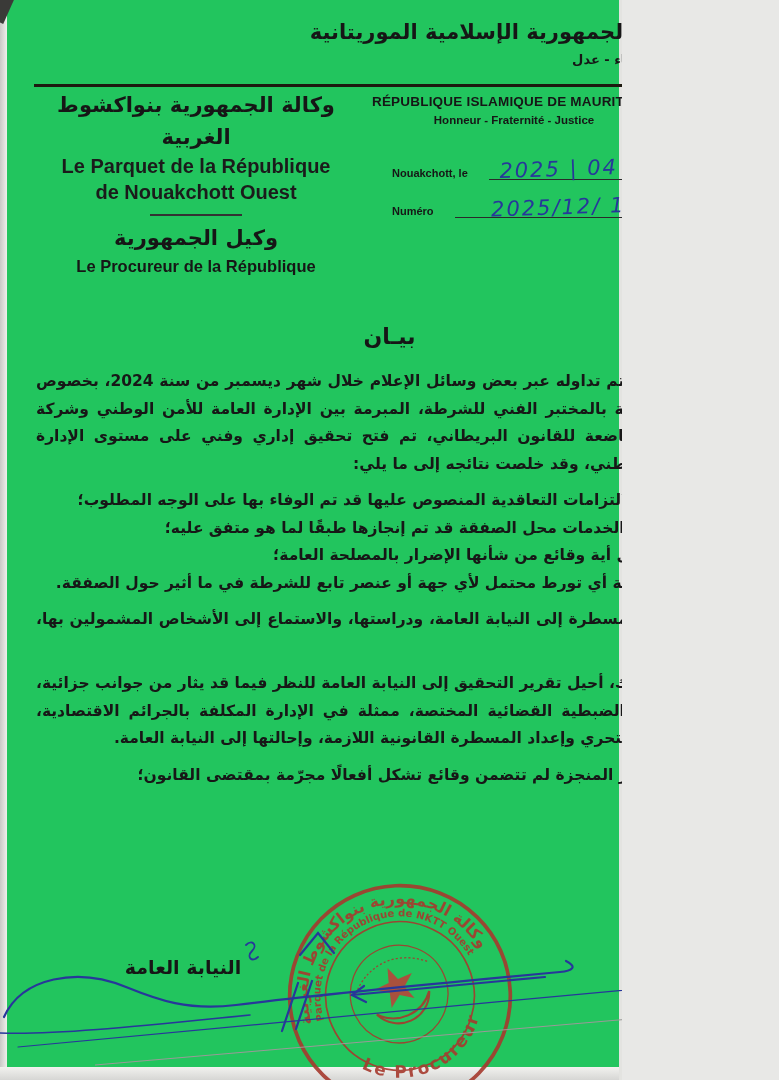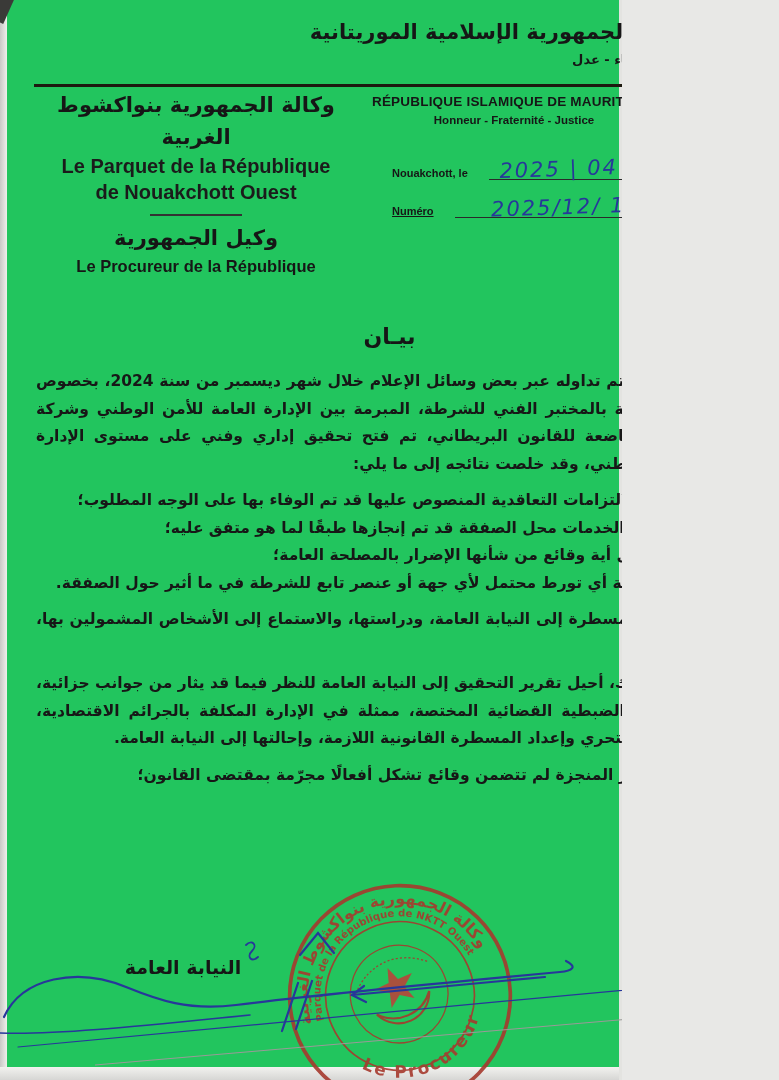--- a/index.html
+++ b/index.html
@@ -113,21 +113,21 @@
   </div>
 
   <div class="ref-row" style="top:163px;">
     <span class="lab-fr">Nouakchott, le</span>
     <span class="val">
       <span class="handwrite">2025 | 04</span>
     </span>
     <span class="lab-ar">نواكشوط في</span>
   </div>
 
-  <div class="ref-row" style="top:201px;text-decoration:underline;">
+  <div class="ref-row" style="top:201px;">
     <span class="lab-fr">Numéro</span>
     <span class="val">
       <span class="handwrite">2025/12/ 12</span>
     </span>
     <span class="lab-ar">الرقم</span>
   </div>
 
   <div class="doc-title">بيـان</div>
 
   <div class="body-text">

